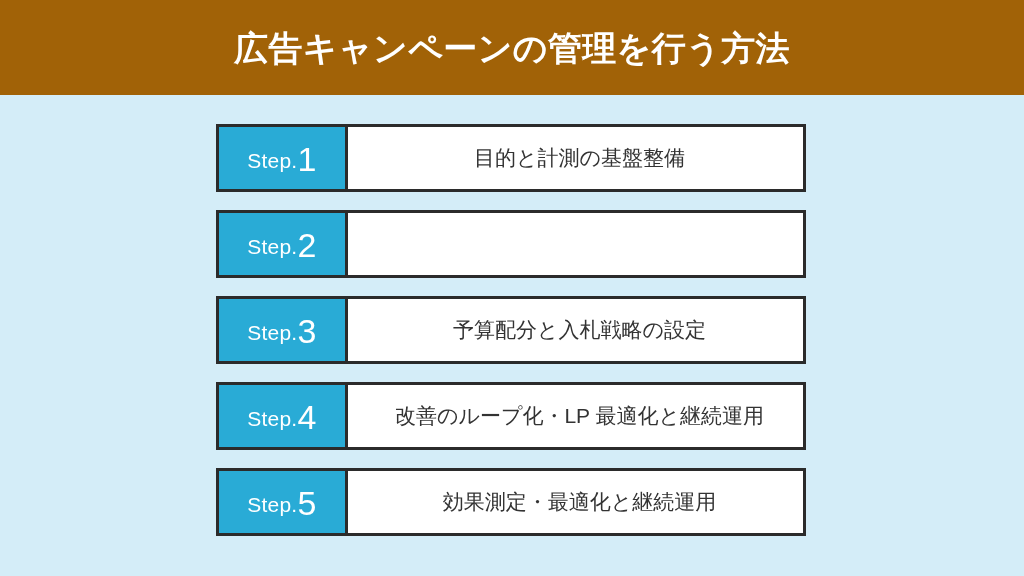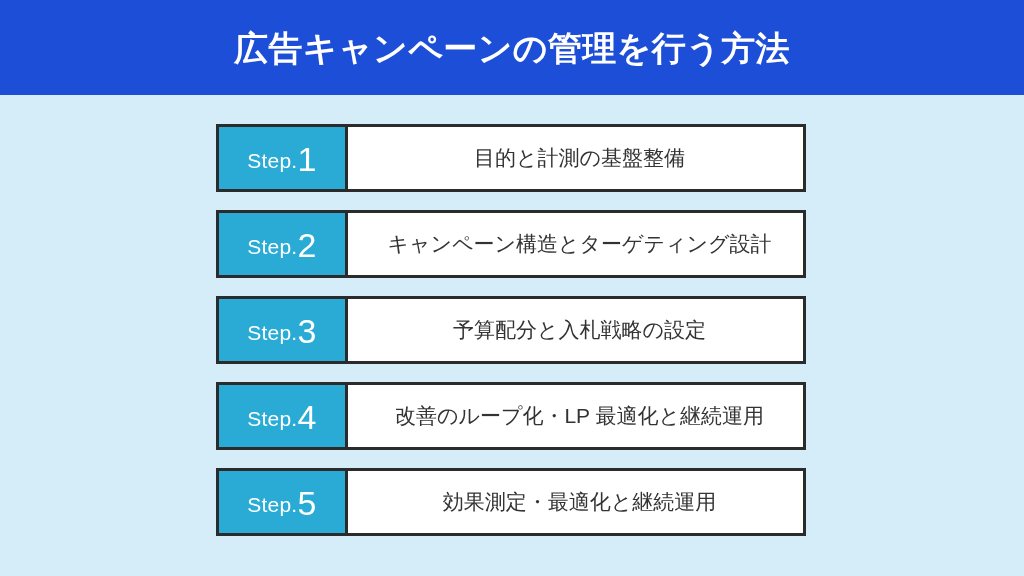--- a/index.html
+++ b/index.html
@@ -24,21 +24,21 @@
     box-sizing: border-box;
   }
 
   
   .header-band {
     position: absolute;
     left: 0;
     top: 0;
     width: 1024px;
     height: 95px;
-    background: #1d4ed8;
+    background: #a16207;
     display: flex;
     align-items: center;
     justify-content: center;
   }
   .header-title {
     color: #ffffff;
     font-size: 34px;
     font-weight: 700;
     letter-spacing: 0.01em;
     line-height: 1;
@@ -135,23 +135,20 @@
       <div class="step-label-cell">
         <span class="step-label">目的と計測の基盤整備</span>
       </div>
     </div>
 
     <div class="step-row">
       <div class="step-badge">
         <span class="step-badge-word">Step.</span>
           <span class="step-badge-num">2</span>
       </div>
-      <div class="step-label-cell">
-        <span class="step-label">キャンペーン構造とターゲティング設計</span>
-      </div>
     </div>
 
     <div class="step-row">
       <div class="step-badge">
         <span class="step-badge-word">Step.</span>
           <span class="step-badge-num">3</span>
       </div>
       <div class="step-label-cell">
         <span class="step-label">予算配分と入札戦略の設定</span>
       </div>

